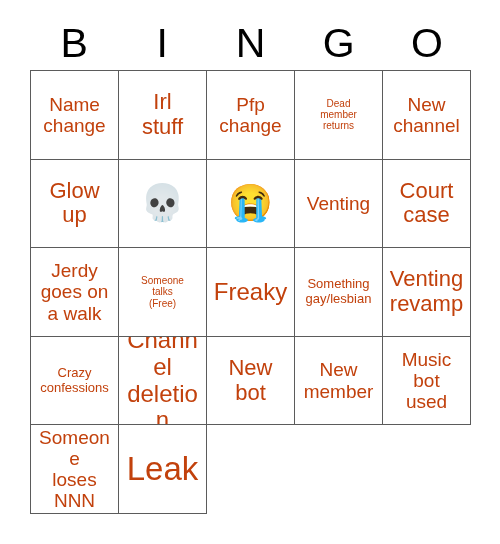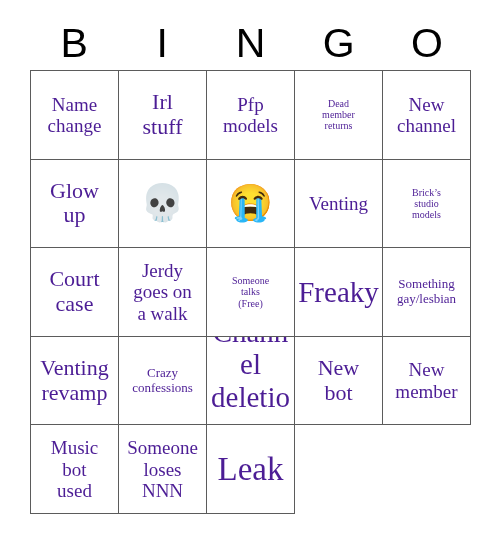--- a/index.html
+++ b/index.html
@@ -71,29 +71,28 @@
     padding: 2px 3px;
     overflow: hidden;
     background: #ffffff;
   }
   .cell-text {
     display: block;
     width: 100%;
     line-height: 1.12;
     white-space: pre-line;
     word-wrap: break-word;
-    color: #4c1d95;
-    font-family: Liberation Serif, serif;
+    color: #c2410c;
   }
 
   
   .fs-xs  { font-size: 13px; }
   .fs-sm  { font-size: 10px; }
   .fs-md  { font-size: 19px; }
-  .fs-lg  { font-size: 29px; }
+  .fs-lg  { font-size: 24px; }
   .fs-xl  { font-size: 22px; text-align: center; }
   .fs-xxl { font-size: 33px; }
 
   .emoji {
     font-size: 36px;
     line-height: 1;
   }
 </style>
 </head>
 <body>
@@ -113,21 +112,21 @@
     <div class="cell">
       <span class="cell-text fs-md">Name
 change</span>
     </div>
     <div class="cell">
       <span class="cell-text fs-xl">Irl
 stuff</span>
     </div>
     <div class="cell">
       <span class="cell-text fs-md">Pfp
-models</span>
+change</span>
     </div>
     <div class="cell">
       <span class="cell-text fs-sm">Dead
 member
 returns</span>
     </div>
     <div class="cell">
       <span class="cell-text fs-md">New
 channel</span>
     </div>
@@ -138,25 +137,20 @@
     </div>
     <div class="cell">
       <span class="cell-text emoji">💀</span>
     </div>
     <div class="cell">
       <span class="cell-text emoji">😭</span>
     </div>
     <div class="cell">
       <span class="cell-text fs-md">Venting</span>
     </div>
-    <div class="cell">
-      <span class="cell-text fs-sm">Brick’s
-studio
-models</span>
-    </div>
 
     <div class="cell">
       <span class="cell-text fs-xl">Court
 case</span>
     </div>
     <div class="cell">
       <span class="cell-text fs-md">Jerdy
 goes on
 a walk</span>
     </div>

